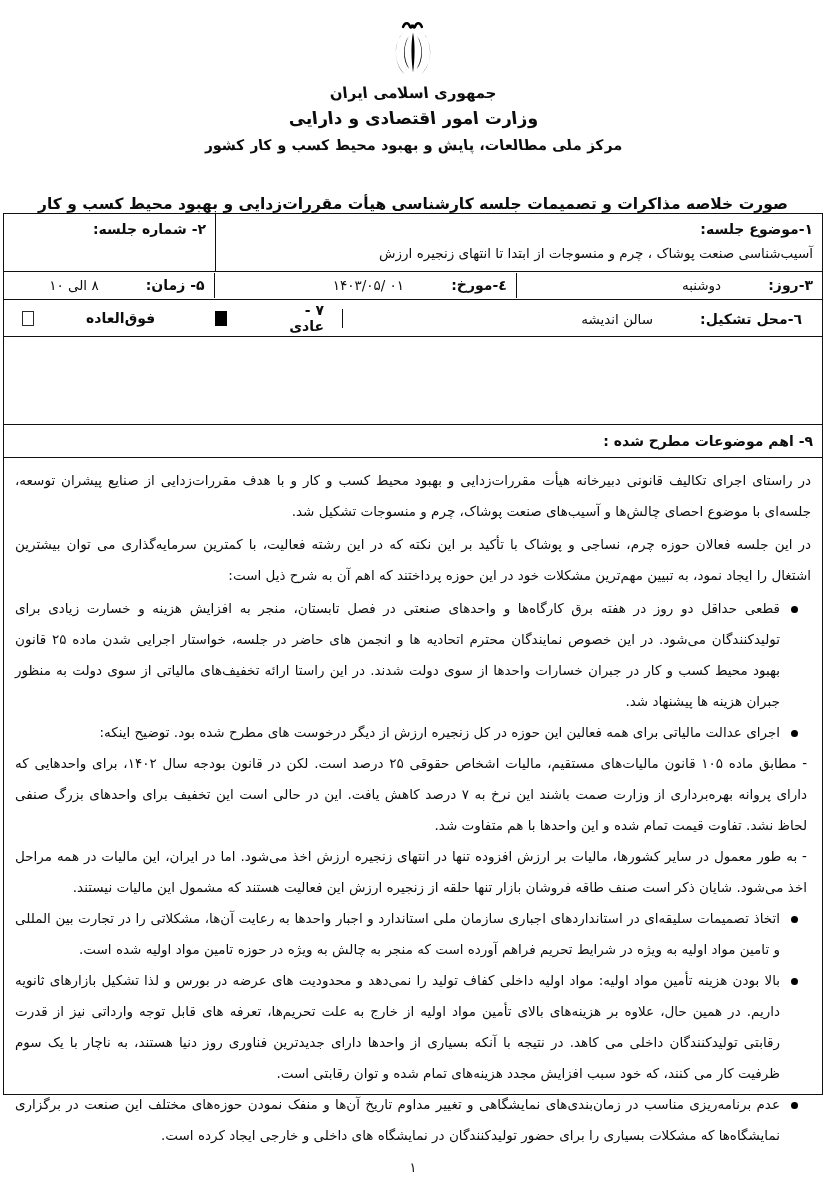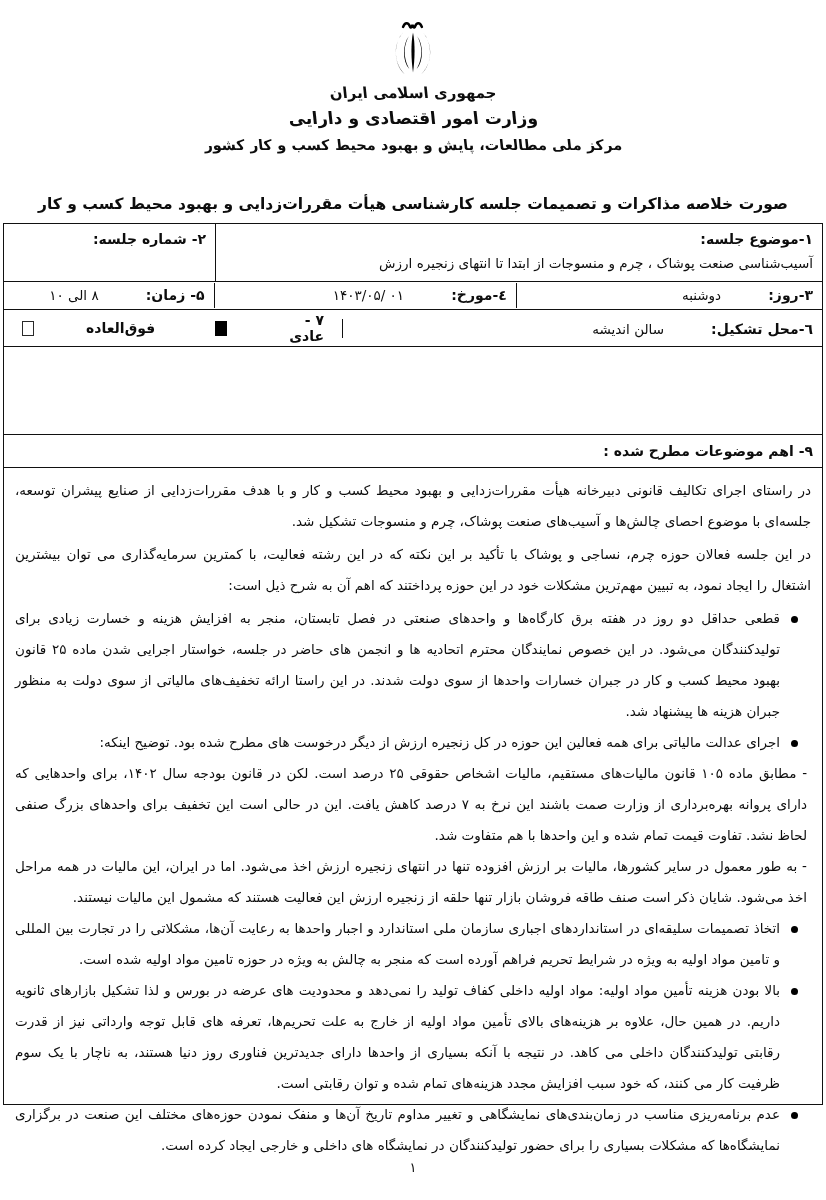--- a/index.html
+++ b/index.html
@@ -16,21 +16,21 @@
   
   .letterhead{ text-align:center; padding-top:20px; }
   .emblem{ display:block; margin:0 auto 4px auto; }
   .callig1{ font-size:15px; font-weight:bold; margin-top:2px; transform:skewX(6deg); }
   .callig2{ font-size:17px; font-weight:bold; margin-top:6px; transform:skewX(6deg); }
   .callig3{ font-size:14.5px; font-weight:bold; margin-top:9px; transform:skewX(6deg); }
 
   
   .doc-title{
     text-align:center; font-weight:bold; font-size:15.5px;
-    margin-top:42px; margin-bottom:10px;
+    margin-top:42px; 
   }
 
   
   .doc-table{
     margin:0 3px; border:1.6px solid #111;
   }
   .mrow{ display:flex; border-bottom:1.6px solid #111; }
   .mrow:last-child{ border-bottom:none; }
   .mcell{ box-sizing:border-box; }
   .mrow > .mcell:not(:last-child){ border-left:1.6px solid #111; }
@@ -42,21 +42,21 @@
   .c-subject .val{ display:block; margin-top:7px; }
   .c-number{ width:211px; padding:5px 9px 0 6px; }
 
   .r2{ height:27px; align-items:center; }
   .c-day{ width:307px; padding:0 9px; }
   .c-date{ width:303px; padding:0 9px; }
   .c-time{ width:210px; padding:0 9px; }
   .r2 .lbl, .r2 .val{ line-height:25px; }
 
   .r3{ height:36px; align-items:center; }
-  .c-place{ flex:1; padding:0 9px; }
+  .c-place{ flex:1; padding:0 20px; }
   .c-type{ width:338px; padding:0 18px; display:flex; align-items:center; gap:10px; }
   .c-type .gap{ width:52px; }
   .cb{ width:13px; height:13px; border:1.7px solid #2a2a2a; display:inline-block; }
   .cb.filled{ background:#000; border-color:#000; }
 
   .r4{ min-height:87px; }
   .c-attend{ flex:1; padding:4px 9px 2px 9px; font-size:13.5px; line-height:28.5px; }
   .attend-par{ margin:0; text-align:justify; }
   .attend-line2{ margin:0; }
 

